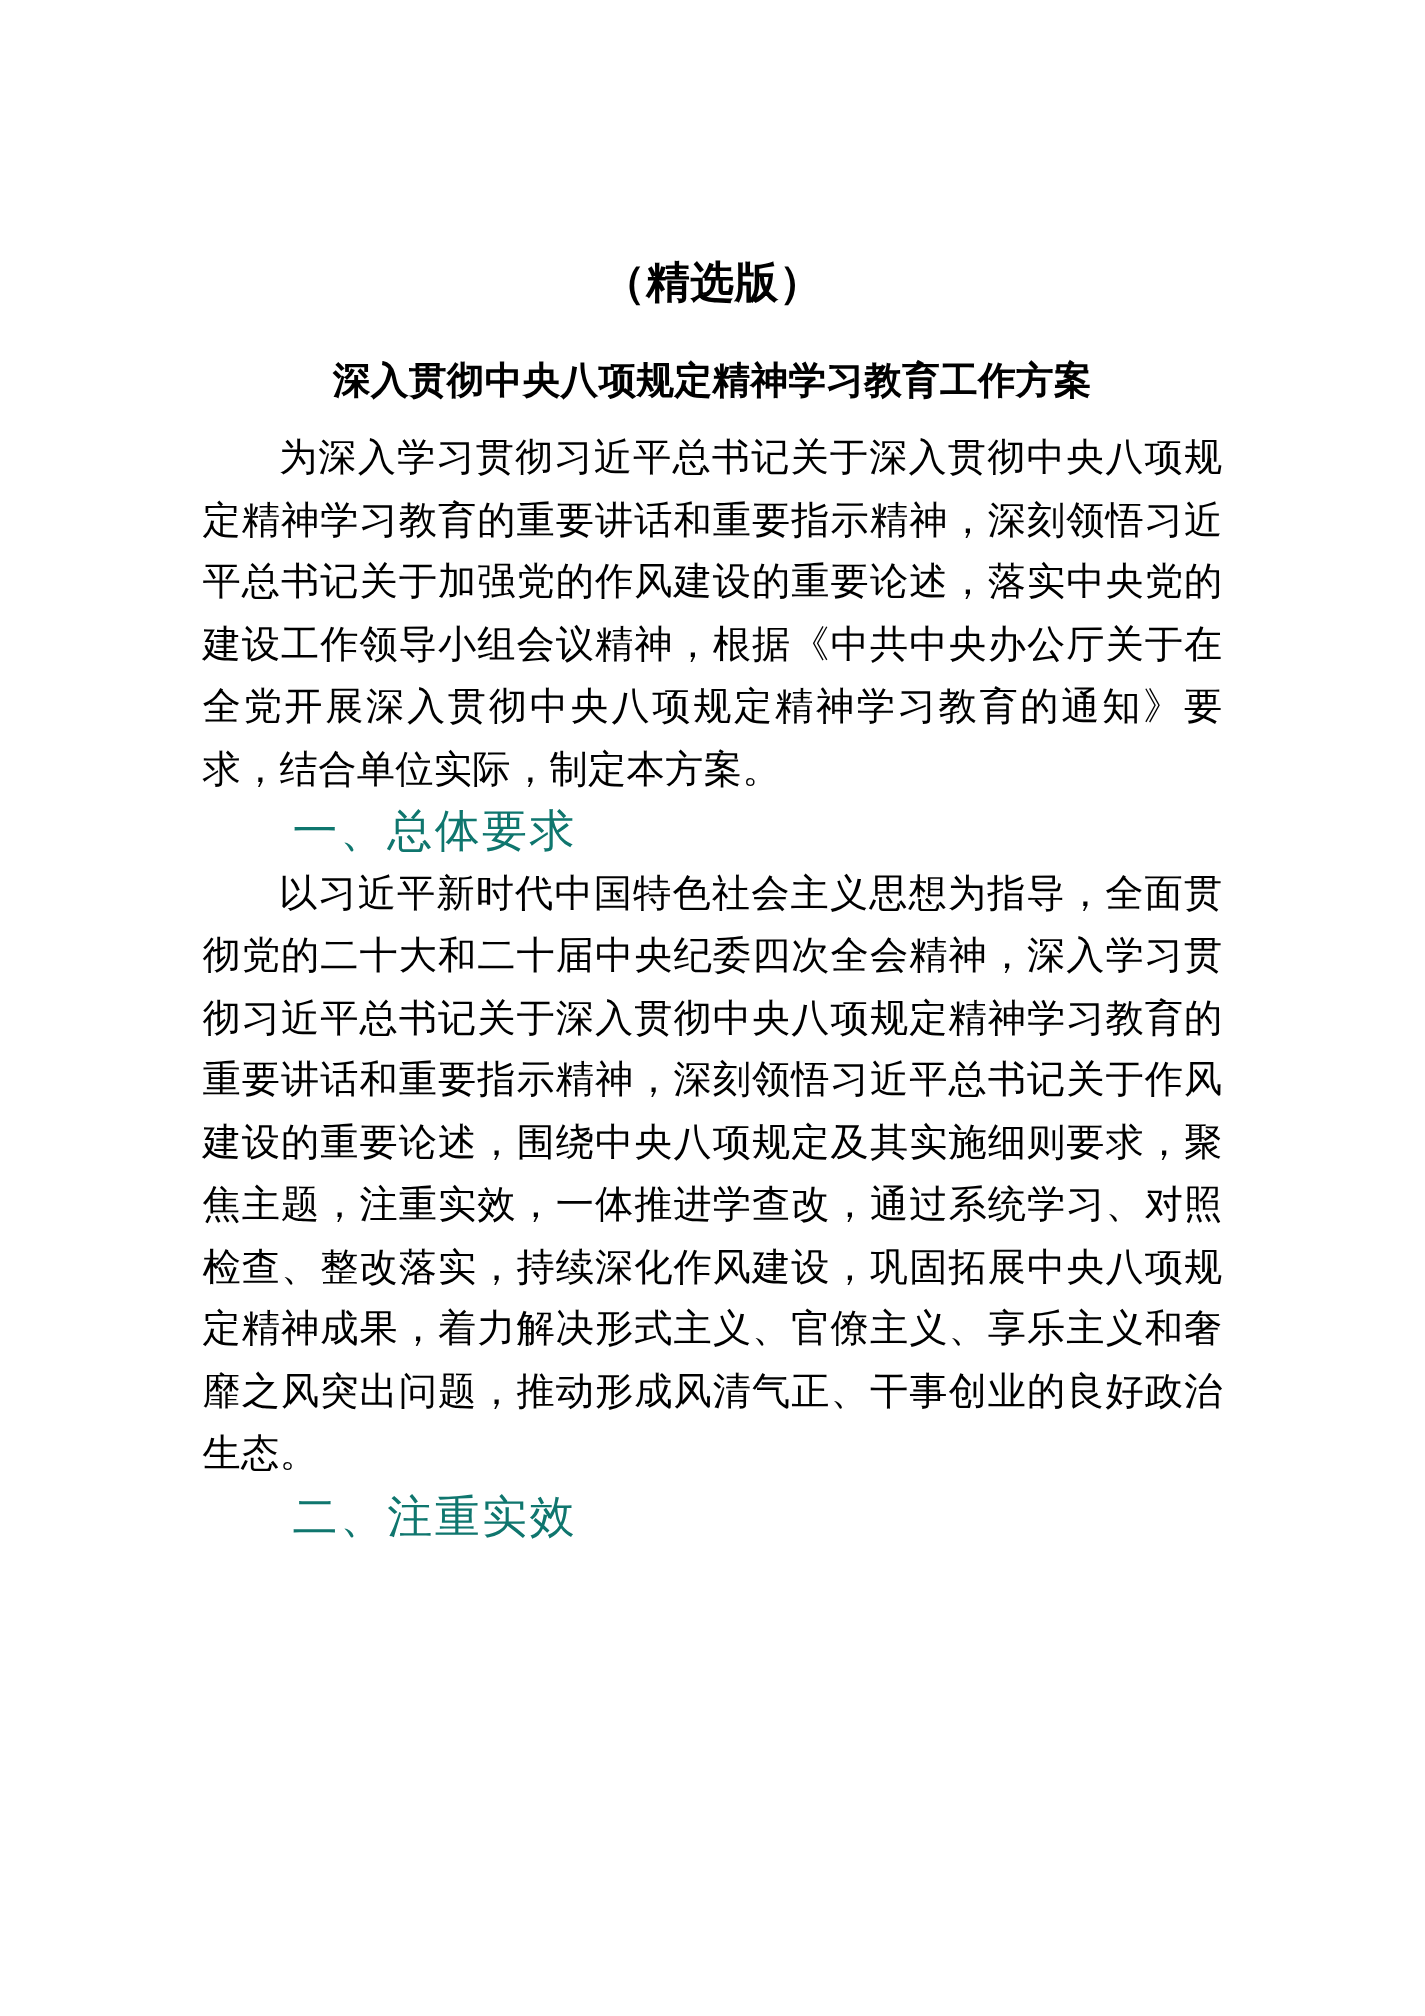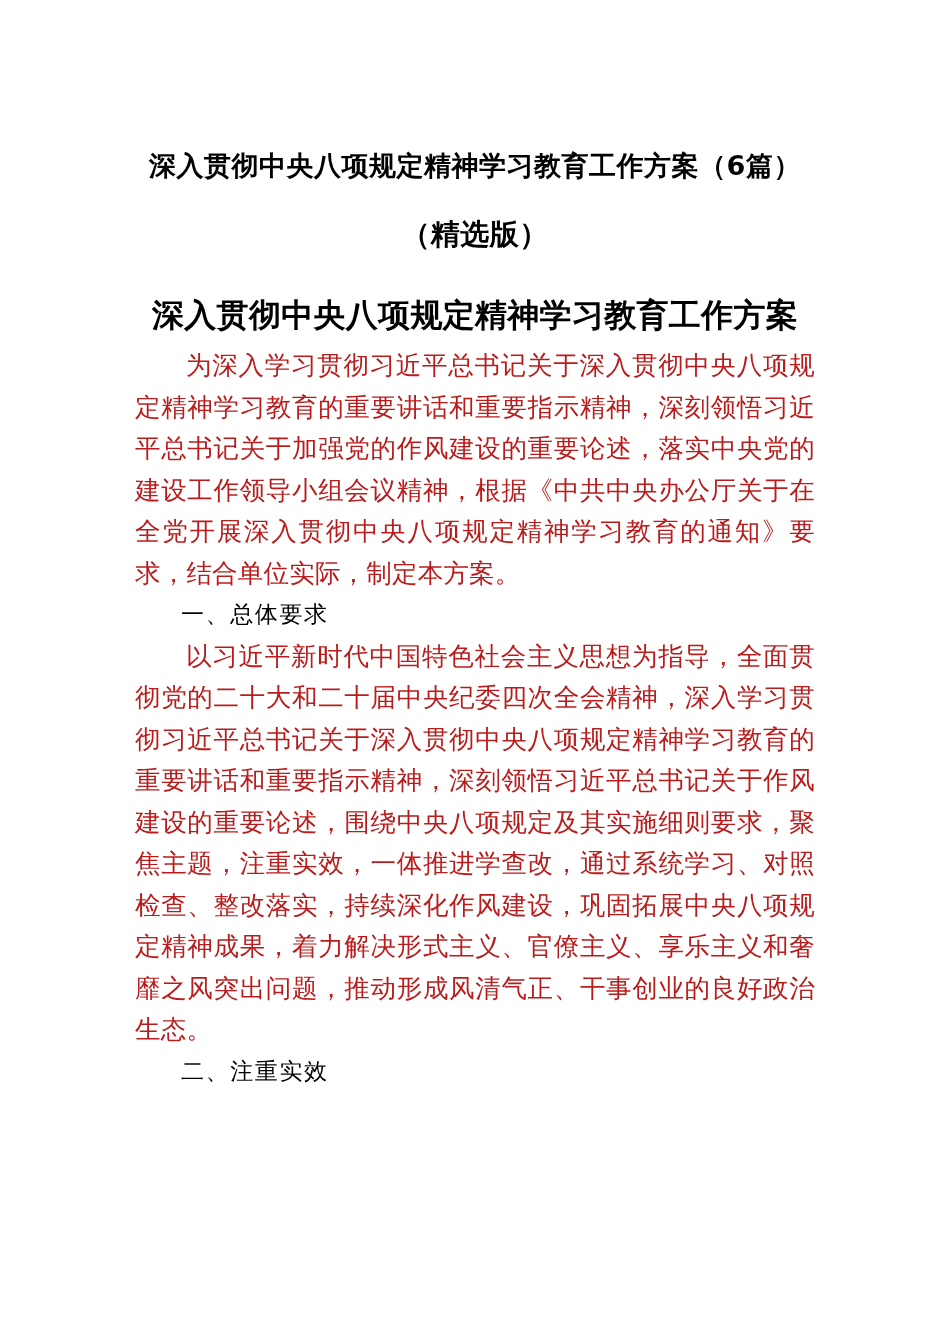--- a/index.html
+++ b/index.html
@@ -37,64 +37,63 @@
     font-size: 29px;
     line-height: 46px;
     text-align: center;
     color: #000000;
     letter-spacing: 0.5px;
     margin-top: 22px;
   }
   .section-title {
     font-family: Liberation Serif, serif;
     font-weight: bold;
-    font-size: 32px;
+    font-size: 25px;
     line-height: 44px;
     text-align: center;
     color: #000000;
     letter-spacing: 0.3px;
-    margin-top: 36px;
+    margin-top: 22px;
     white-space: nowrap;
   }
   .body-block {
     margin-top: 8px;
   }
   p.para {
     font-family: "DejaVu Serif", serif;
     font-size: 25.5px;
     line-height: 41.5px;
-    color: #b91c1c;
+    color: #000000;
     margin: 0;
     text-align: justify;
     text-justify: inter-character;
     text-indent: 2em;
     letter-spacing: 0.2px;
     word-break: break-all;
   }
   p.heading-num {
     font-family: "DejaVu Serif", serif;
-    font-size: 23px;
+    font-size: 30px;
     line-height: 41.5px;
-    color: #000000;
+    color: #0f766e;
     margin: 0;
     text-align: left;
     text-indent: 2em;
     letter-spacing: 1.6px;
   }
   p.para.last-cut {
     text-align: justify;
   }
 </style>
 </head>
 <body>
 
 <div class="page">
   <div class="content">
 
-    <div class="doc-title">深入贯彻中央八项规定精神学习教育工作方案（6篇）</div>
 
     <div class="doc-subtitle">（精选版）</div>
 
     <div class="section-title">深入贯彻中央八项规定精神学习教育工作方案</div>
 
     <div class="body-block">
 
       <p class="para">为深入学习贯彻习近平总书记关于深入贯彻中央八项规定精神学习教育的重要讲话和重要指示精神，深刻领悟习近平总书记关于加强党的作风建设的重要论述，落实中央党的建设工作领导小组会议精神，根据《中共中央办公厅关于在全党开展深入贯彻中央八项规定精神学习教育的通知》要求，结合单位实际，制定本方案。</p>
 
       <p class="heading-num">一、总体要求</p>

